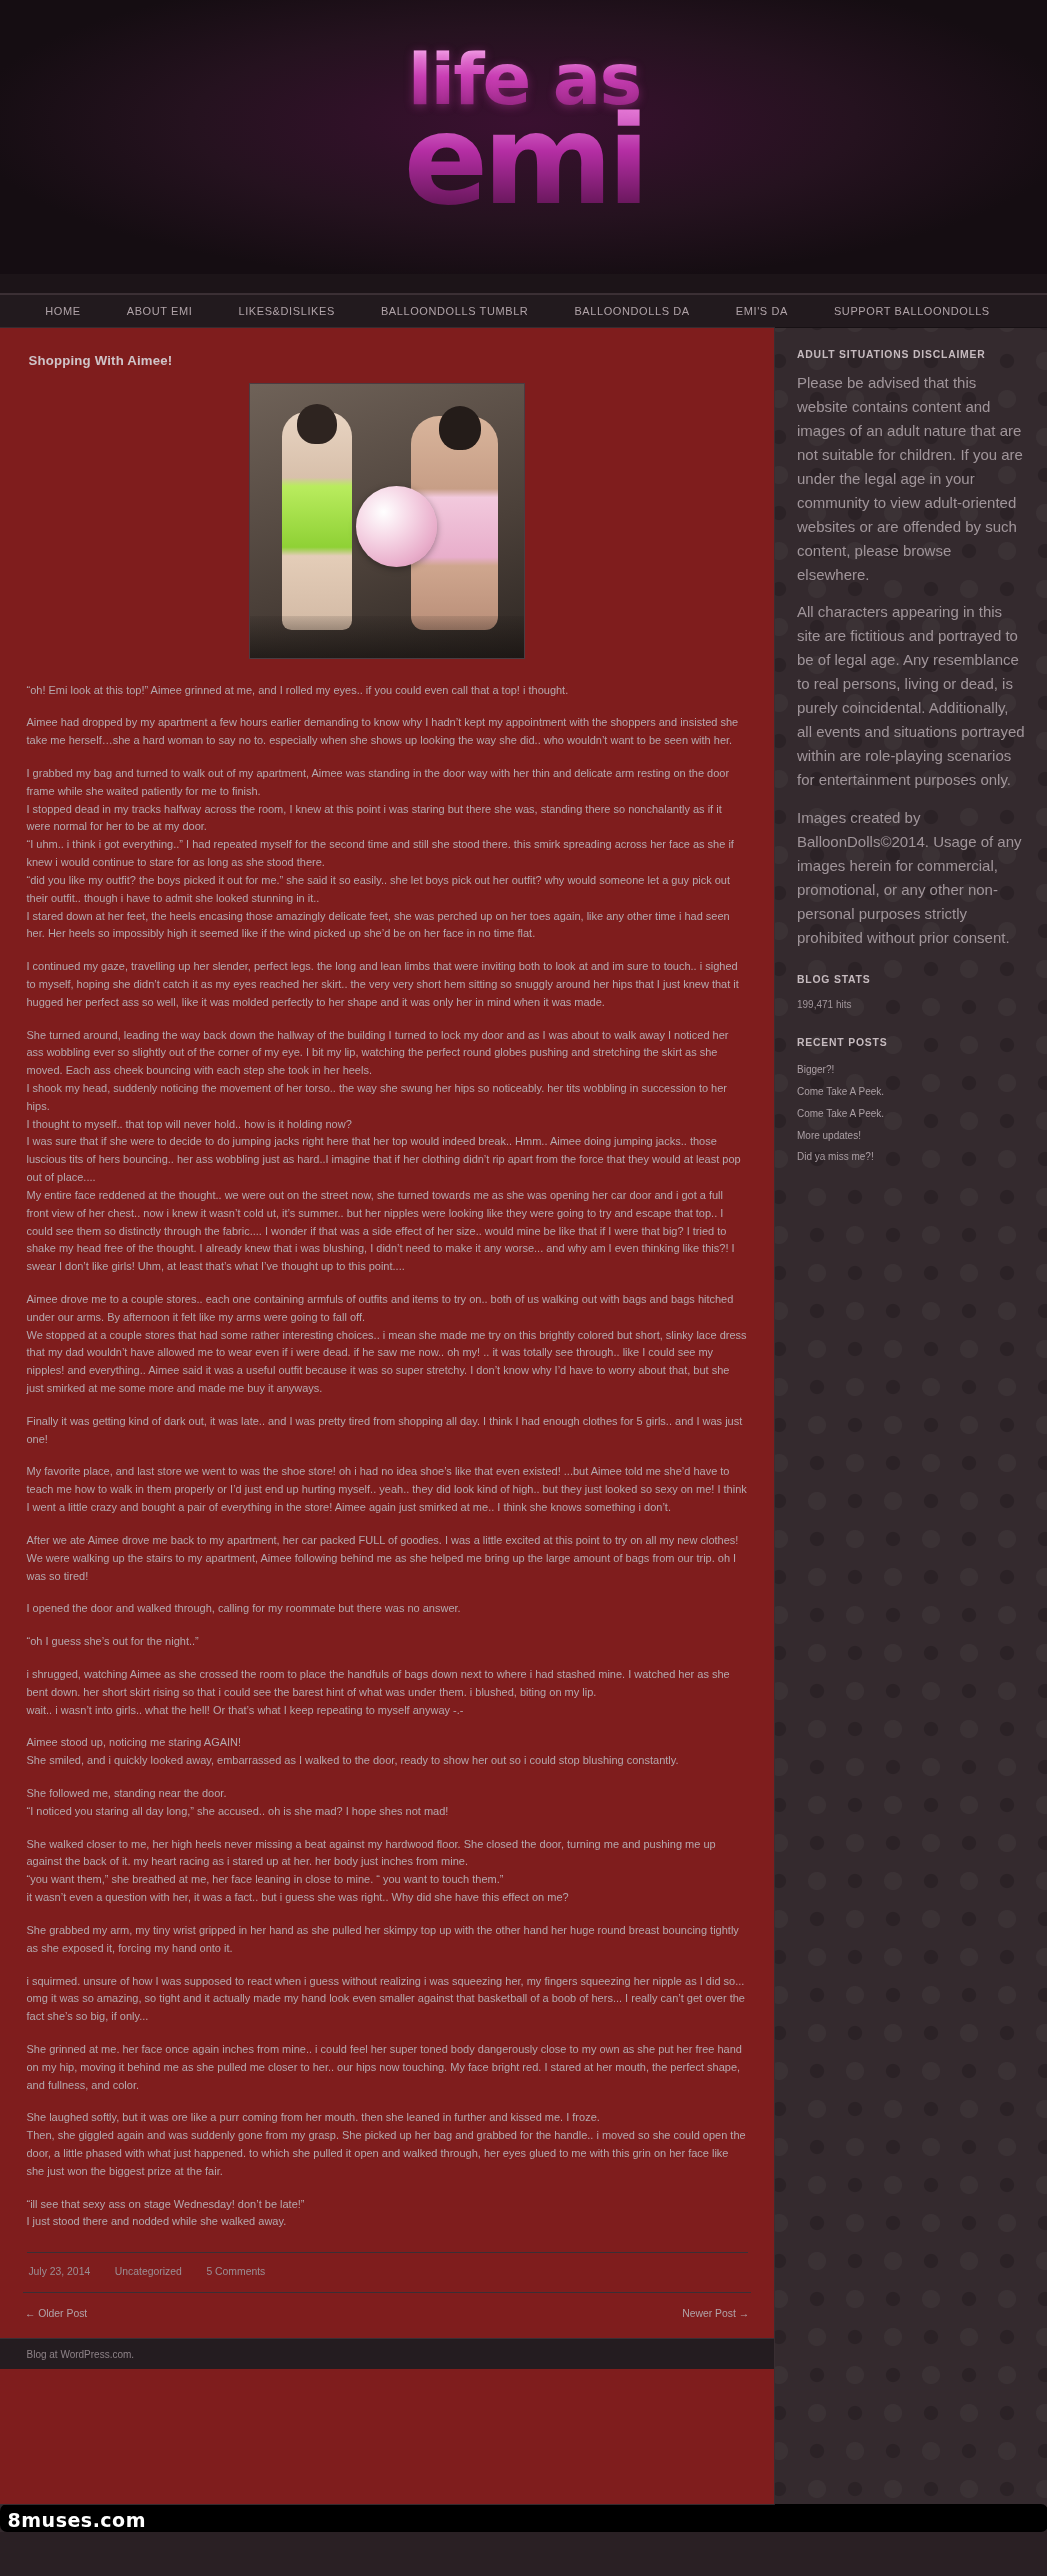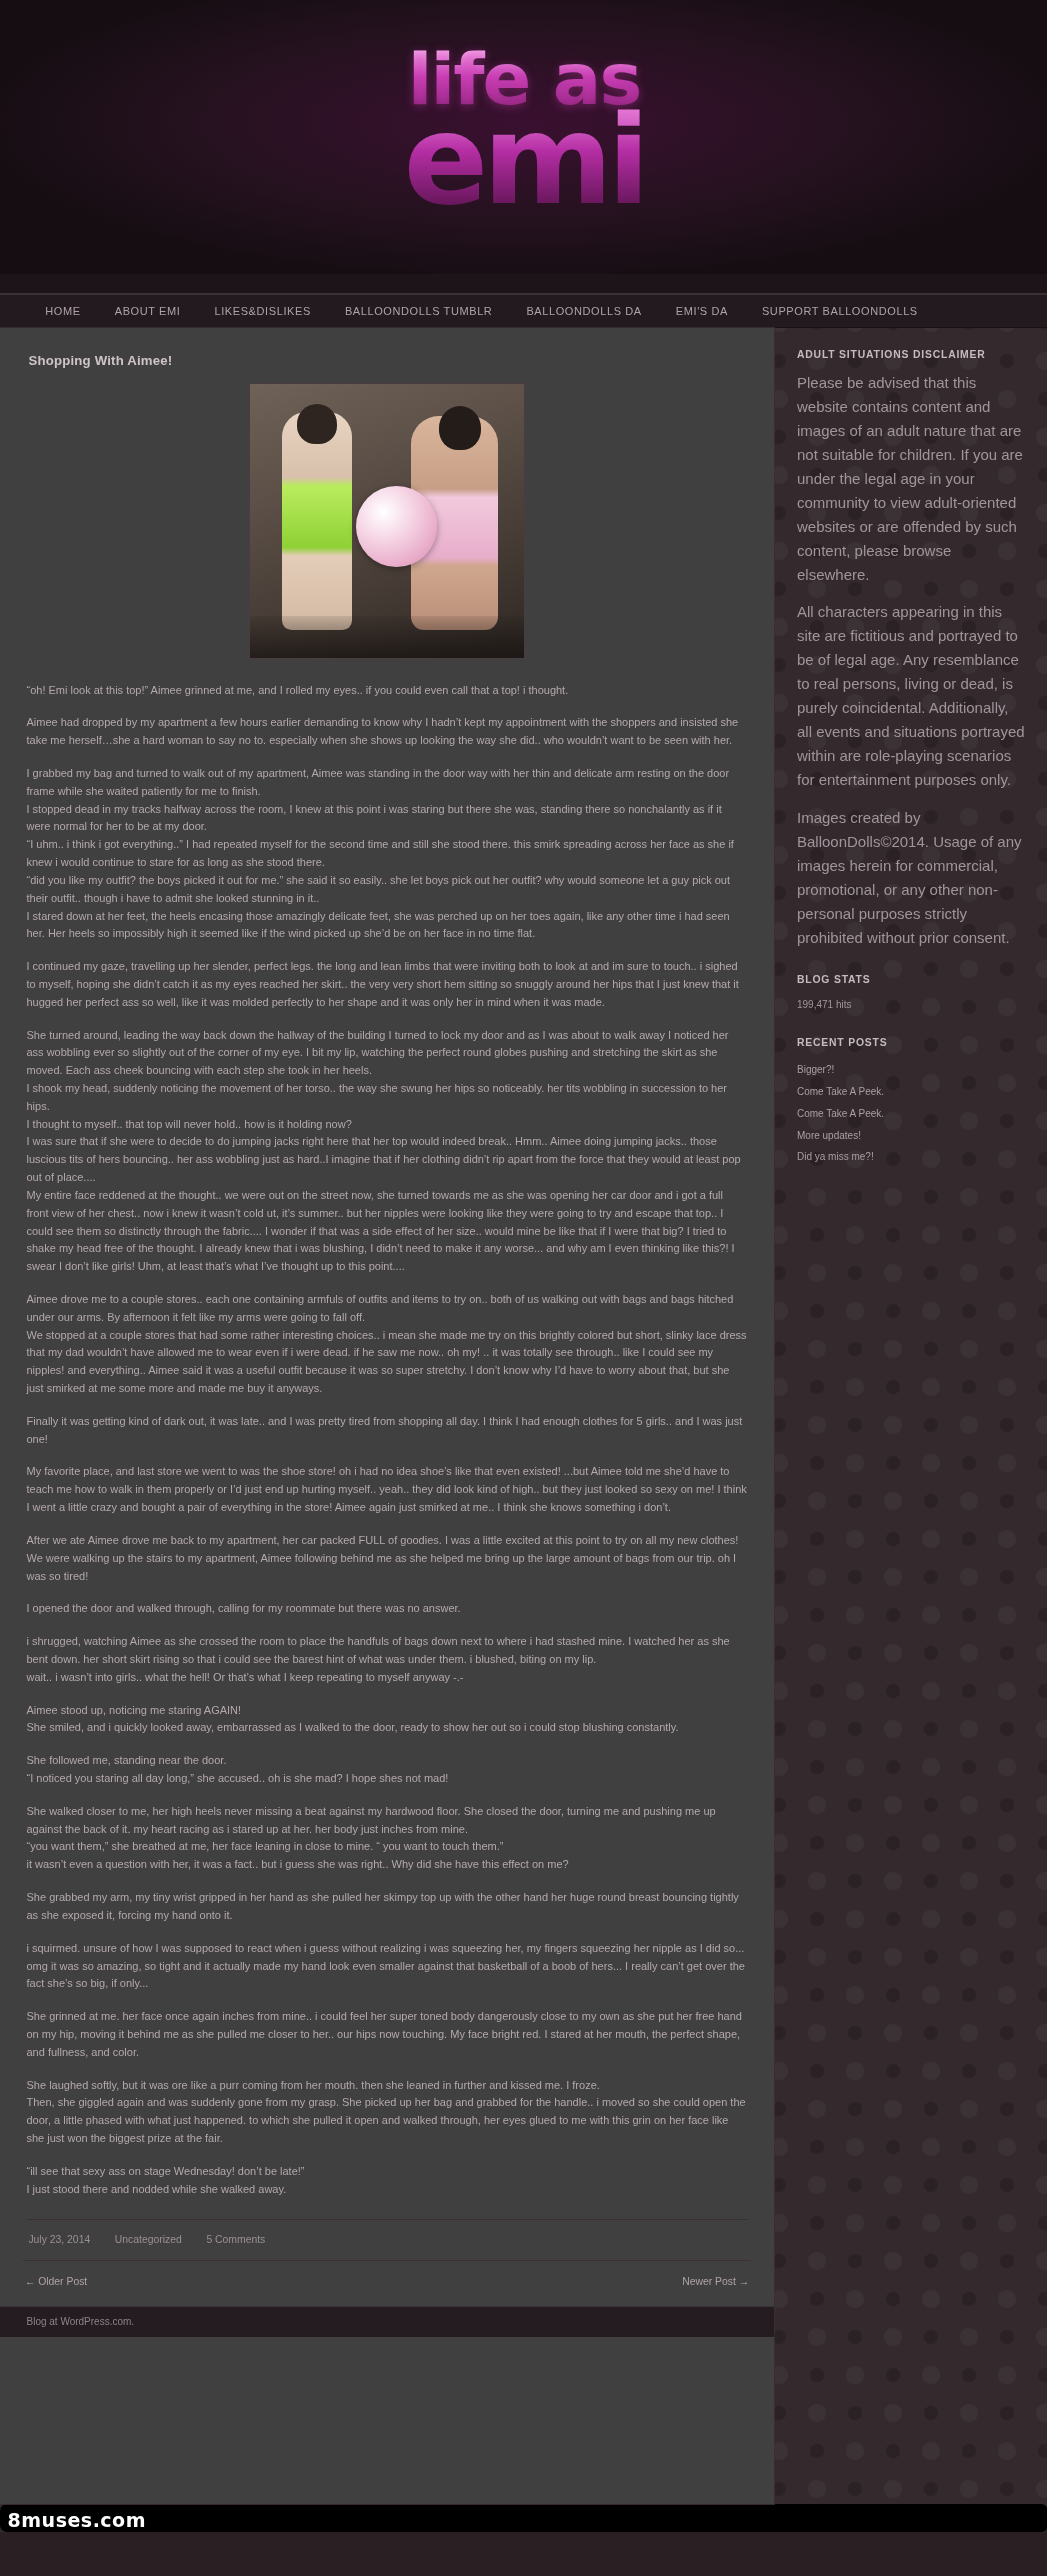--- a/index.html
+++ b/index.html
@@ -79,42 +79,42 @@
   }
   
   .nav {
     background: #221a1e;
     border-top: 0.9px solid #3c3035;
     border-bottom: 0.9px solid #171114;
     height: 32px;
     display: flex;
     align-items: center;
     padding-left: 34px;
-    gap: 4px;
+    gap: 16px;
   }
   .nav a {
     color: #b0a3a8;
     text-decoration: none;
     font-size: 11px;
     letter-spacing: 0.6px;
     padding: 0 15px;
     line-height: 32px;
     display: inline-block;
   }
   .nav a:first-child { padding-left: 11.3px; }
 
   
   .columns {
     display: flex;
     align-items: flex-start;
     padding: 0;
   }
   .content {
     width: 774px;
-    background: #404040;
+    background: #7f1d1d;
     box-shadow: 0 0 0 0.9px #3a2f34;
     min-height: 2166px;
     padding: 0 0 9.5px 0;
   }
   .post {
     padding: 17px 26.5px 0 26.5px;
   }
   .post-title {
     font-size: 13.2px;
     color: #cfc4c8;
@@ -321,20 +321,21 @@
 I thought to myself.. that top will never hold.. how is it holding now?
 I was sure that if she were to decide to do jumping jacks right here that her top would indeed break.. Hmm.. Aimee doing jumping jacks.. those luscious tits of hers bouncing.. her ass wobbling just as hard..I imagine that if her clothing didn’t rip apart from the force that they would at least pop out of place....
 My entire face reddened at the thought.. we were out on the street now, she turned towards me as she was opening her car door and i got a full front view of her chest.. now i knew it wasn’t cold ut, it’s summer.. but her nipples were looking like they were going to try and escape that top.. I could see them so distinctly through the fabric.... I wonder if that was a side effect of her size.. would mine be like that if I were that big? I tried to shake my head free of the thought. I already knew that i was blushing, I didn’t need to make it any worse... and why am I even thinking like this?! I swear I don’t like girls! Uhm, at least that’s what I’ve thought up to this point....</p>
           <p style="white-space:pre-line">Aimee drove me to a couple stores.. each one containing armfuls of outfits and items to try on.. both of us walking out with bags and bags hitched under our arms. By afternoon it felt like my arms were going to fall off.
 We stopped at a couple stores that had some rather interesting choices.. i mean she made me try on this brightly colored but short, slinky lace dress that my dad wouldn’t have allowed me to wear even if i were dead. if he saw me now.. oh my! .. it was totally see through.. like I could see my nipples! and everything.. Aimee said it was a useful outfit because it was so super stretchy. I don’t know why I’d have to worry about that, but she just smirked at me some more and made me buy it anyways.</p>
           <p>Finally it was getting kind of dark out, it was late.. and I was pretty tired from shopping all day. I think I had enough clothes for 5 girls.. and I was just one!</p>
           <p>My favorite place, and last store we went to was the shoe store! oh i had no idea shoe’s like that even existed! ...but Aimee told me she’d have to teach me how to walk in them properly or I’d just end up hurting myself.. yeah.. they did look kind of high.. but they just looked so sexy on me! I think I went a little crazy and bought a pair of everything in the store! Aimee again just smirked at me.. I think she knows something i don’t.</p>
           <p style="white-space:pre-line">After we ate Aimee drove me back to my apartment, her car packed FULL of goodies. I was a little excited at this point to try on all my new clothes!
 We were walking up the stairs to my apartment, Aimee following behind me as she helped me bring up the large amount of bags from our trip. oh I was so tired!</p>
           <p>I opened the door and walked through, calling for my roommate but there was no answer.</p>
+          <p>“oh I guess she’s out for the night..”</p>
           <p style="white-space:pre-line">i shrugged, watching Aimee as she crossed the room to place the handfuls of bags down next to where i had stashed mine. I watched her as she bent down. her short skirt rising so that i could see the barest hint of what was under them. i blushed, biting on my lip.
 wait.. i wasn’t into girls.. what the hell! Or that’s what I keep repeating to myself anyway -.-</p>
           <p style="white-space:pre-line">Aimee stood up, noticing me staring AGAIN!
 She smiled, and i quickly looked away, embarrassed as I walked to the door, ready to show her out so i could stop blushing constantly.</p>
           <p style="white-space:pre-line">She followed me, standing near the door.
 “I noticed you staring all day long,” she accused.. oh is she mad? I hope shes not mad!</p>
           <p style="white-space:pre-line">She walked closer to me, her high heels never missing a beat against my hardwood floor. She closed the door, turning me and pushing me up against the back of it. my heart racing as i stared up at her. her body just inches from mine.
 “you want them,” she breathed at me, her face leaning in close to mine. “ you want to touch them.”
 it wasn’t even a question with her, it was a fact.. but i guess she was right.. Why did she have this effect on me?</p>
           <p>She grabbed my arm, my tiny wrist gripped in her hand as she pulled her skimpy top up with the other hand her huge round breast bouncing tightly as she exposed it, forcing my hand onto it.</p>

